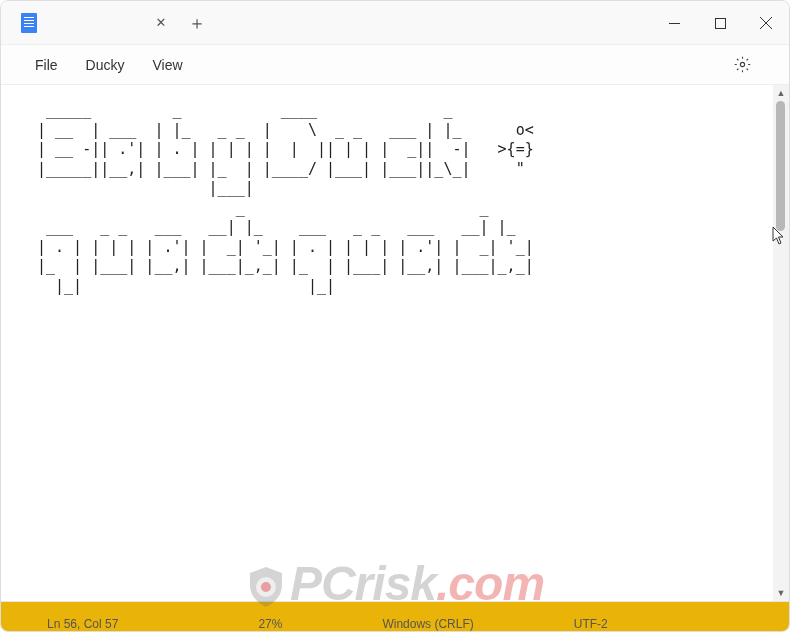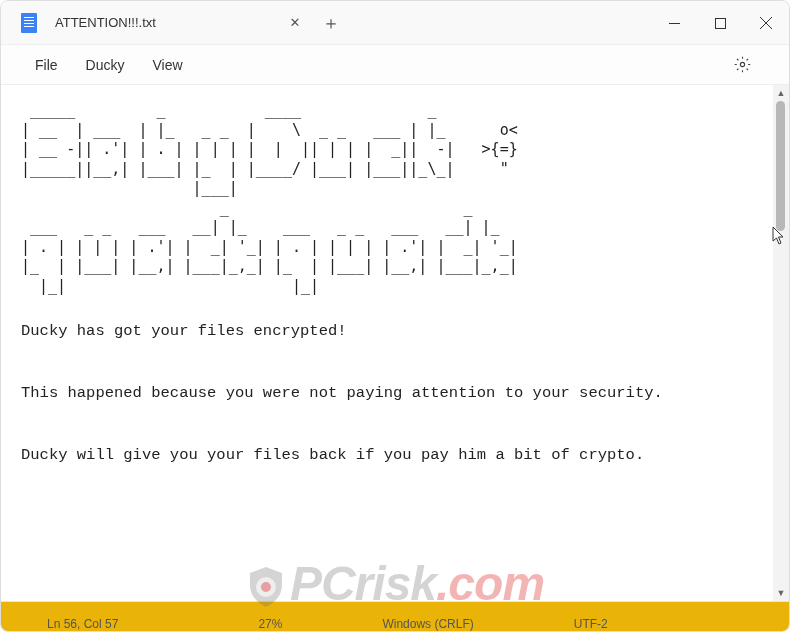--- a/index.html
+++ b/index.html
@@ -128,21 +128,21 @@
       cursor: pointer;
     }
     .content-wrap {
       height: calc(100% - 44px - 40px - 30px);
       display: flex;
       position: relative;
     }
     .content {
       flex: 1;
       overflow-y: auto;
-      padding: 16px 20px;
+      padding: 16px 36px;
       font-family: Consolas, "Courier New", monospace;
       font-size: 15px;
       line-height: 1.3;
       color: #222;
       white-space: pre;
     }
     .body-text {
       white-space: pre-wrap;
       margin-top: 20px;
       font-size: 15.5px;
@@ -221,23 +221,20 @@
       right: 3px;
       top: 225px;
       pointer-events: none;
     }
   </style>
 </head>
 <body>
 
 <div class="titlebar">
   <span class="app-icon"></span>
-  <div class="tab">
-    <span class="tab-title">ATTENTION!!!.txt</span>
-  </div>
   <div class="close-tab">
     <span>✕</span>
   </div>
   <div class="new-tab">
     <span>＋</span>
   </div>
   <div class="window-controls">
     <div class="win-btn">
       <svg viewBox="0 0 11 11">
           <line x1="0" y1="5.5" x2="11" y2="5.5"></line>
@@ -272,25 +269,21 @@
 <div class="content-wrap">
   <div class="content"><pre> _____         _           ____              _
 | __  | ___  | |_   _ _  |    \  _ _   ___ | |_      o&lt;
 | __ -|| .'| | . | | | | |  |  || | | |  _||  -|   &gt;{=}
 |_____||__,| |___| |_  | |____/ |___| |___||_\_|     "
                    |___|
                       _                          _
  ___   _ _   ___   __| |_    ___   _ _   ___   __| |_
 | . | | | | | .'| |  _| '_| | . | | | | | .'| |  _| '_|
 |_  | |___| |__,| |___|_,_| |_  | |___| |__,| |___|_,_|
-  |_|                         |_|</pre><div class="body-text">Ducky has got your files encrypted!
-
-This happened because you were not paying attention to your security.
-
-Ducky will give you your files back if you pay him a bit of crypto.</div></div>
+  |_|                         |_|</pre></div>
   <div class="scrollbar">
     <div class="scroll-arrow">▲</div>
     <div class="scroll-track">
       <div class="scroll-thumb"></div>
     </div>
     <div class="scroll-arrow">▼</div>
   </div>
 </div>
 
 <svg class="cursor-icon" width="14" height="20" viewBox="0 0 14 20">

